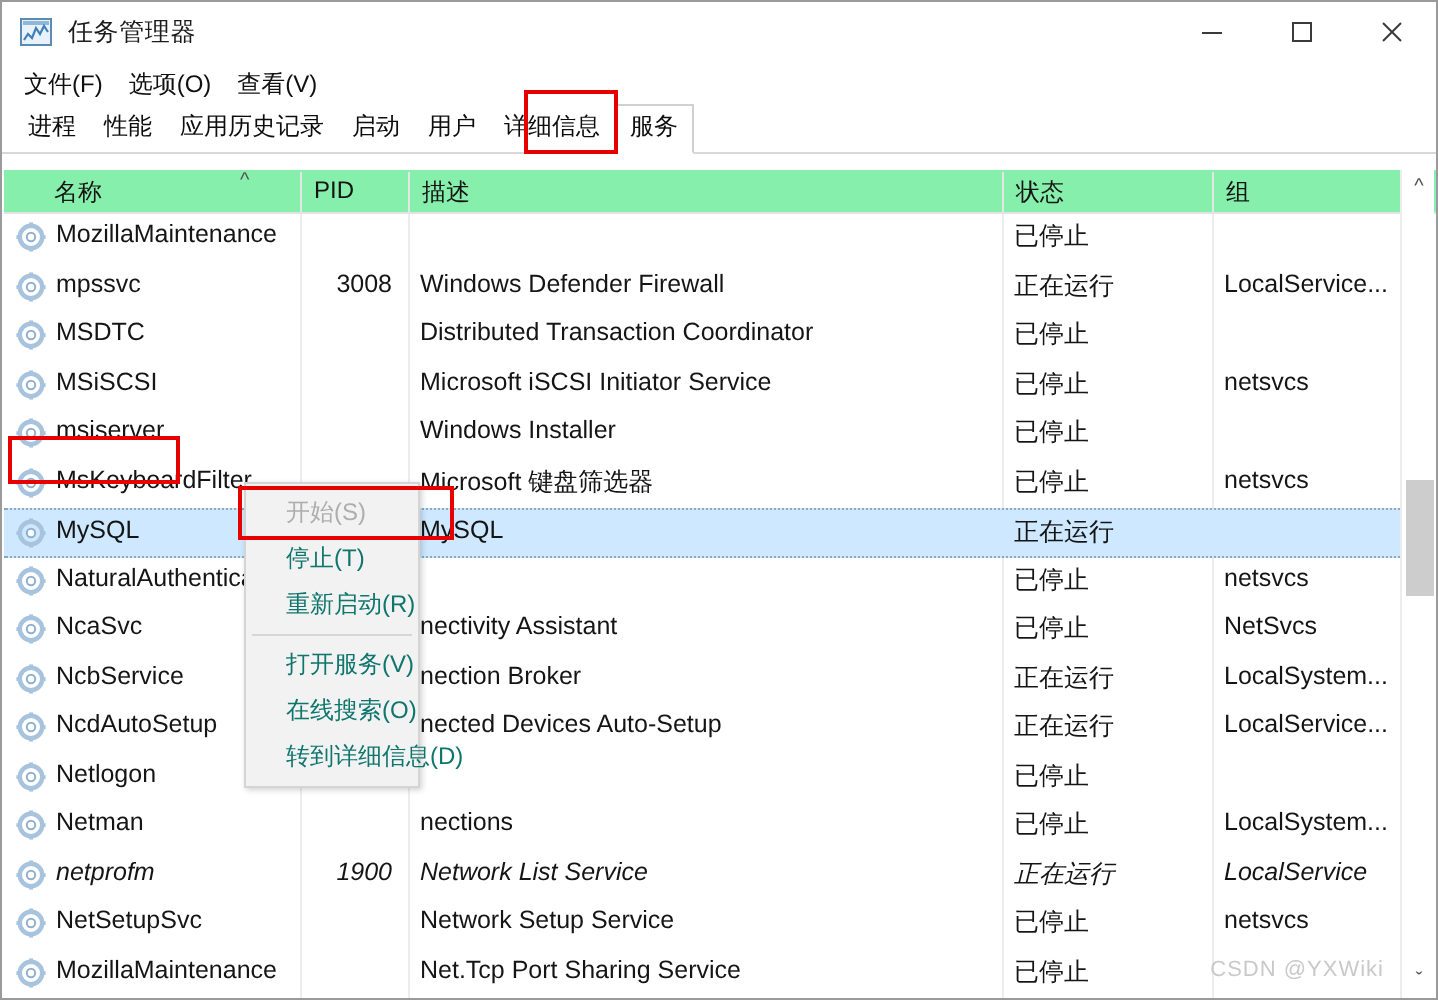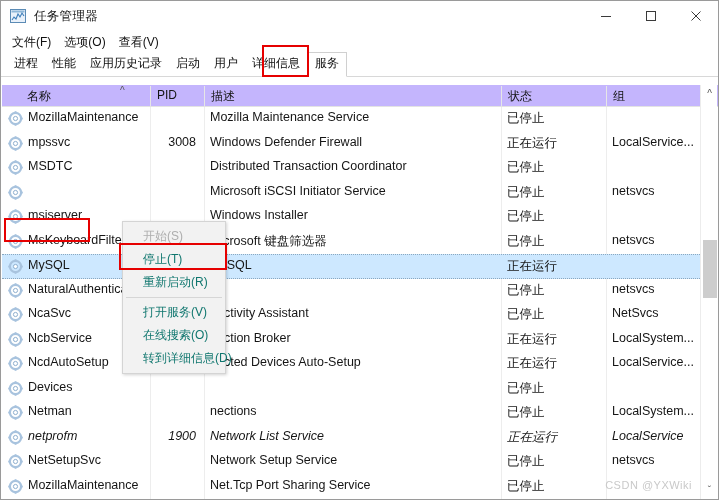--- a/index.html
+++ b/index.html
@@ -99,21 +99,21 @@
     border-bottom: 1px solid #ffffff;
     margin-bottom: -1px;
     padding: 2px 7px 4px 7px;
   }
 
   
   .colheader {
     position: absolute;
     left: 1px; top: 84px;
     width: 717px; height: 22px;
-    background: #c4b5fd;
+    background: #86efac;
     box-sizing: border-box;
     border-bottom: 1px solid #e3e3e3;
   }
   .colheader .cell {
     position: absolute;
     top: 3px;
     font-size: 12px;
     color: #141414;
     white-space: nowrap;
   }
@@ -202,22 +202,22 @@
     left: 2px;
     top: 155px;
     width: 14px;
     height: 58px;
     background: #cdcdcd;
   }
 
   
   .ctxmenu {
     position: absolute;
-    left: 121px; top: 220px;
-    width: 104px;
+    left: 121px; top: 240px;
+    width: 88px;
     background: #f2f2f2;
     border: 1px solid #d4d4d4;
     box-shadow: 1px 1px 3px rgba(0,0,0,.18);
     padding: 3px 0 3px 0;
     box-sizing: border-box;
     z-index: 40;
   }
   .ctx-item {
     font-size: 12px;
     color: #0f766e;
@@ -328,21 +328,20 @@
         <span class="svc-icon"><svg width="15" height="15" viewBox="0 0 15 15">
             <circle cx="7.5" cy="7.5" r="5.6" fill="none" stroke="#a8c3de" stroke-width="2.2"></circle>
             <circle cx="7.5" cy="7.5" r="2.1" fill="#ffffff" stroke="#8fb0cf" stroke-width="1"></circle>
             <rect x="6.6" y="0.2" width="1.9" height="2.6" fill="#a8c3de"></rect>
             <rect x="6.6" y="12.2" width="1.9" height="2.6" fill="#a8c3de"></rect>
             <rect x="0.2" y="6.6" width="2.6" height="1.9" fill="#a8c3de"></rect>
             <rect x="12.2" y="6.6" width="2.6" height="1.9" fill="#a8c3de"></rect>
           </svg></span>
         <span class="c c-name">MozillaMaintenance</span>
         <span class="c c-pid"></span>
-        <span class="c c-desc">Mozilla Maintenance Service</span>
         <span class="c c-stat">已停止</span>
         <span class="c c-grp"></span>
       </div>
       <div class="row" style="top: 24.5px;">
         <span class="svc-icon"><svg width="15" height="15" viewBox="0 0 15 15">
             <circle cx="7.5" cy="7.5" r="5.6" fill="none" stroke="#a8c3de" stroke-width="2.2"></circle>
             <circle cx="7.5" cy="7.5" r="2.1" fill="#ffffff" stroke="#8fb0cf" stroke-width="1"></circle>
             <rect x="6.6" y="0.2" width="1.9" height="2.6" fill="#a8c3de"></rect>
             <rect x="6.6" y="12.2" width="1.9" height="2.6" fill="#a8c3de"></rect>
             <rect x="0.2" y="6.6" width="2.6" height="1.9" fill="#a8c3de"></rect>
@@ -371,20 +370,21 @@
       </div>
       <div class="row" style="top: 73.5px;">
         <span class="svc-icon"><svg width="15" height="15" viewBox="0 0 15 15">
             <circle cx="7.5" cy="7.5" r="5.6" fill="none" stroke="#a8c3de" stroke-width="2.2"></circle>
             <circle cx="7.5" cy="7.5" r="2.1" fill="#ffffff" stroke="#8fb0cf" stroke-width="1"></circle>
             <rect x="6.6" y="0.2" width="1.9" height="2.6" fill="#a8c3de"></rect>
             <rect x="6.6" y="12.2" width="1.9" height="2.6" fill="#a8c3de"></rect>
             <rect x="0.2" y="6.6" width="2.6" height="1.9" fill="#a8c3de"></rect>
             <rect x="12.2" y="6.6" width="2.6" height="1.9" fill="#a8c3de"></rect>
           </svg></span>
+        <span class="c c-name">MSiSCSI</span>
         <span class="c c-pid"></span>
         <span class="c c-desc">Microsoft iSCSI Initiator Service</span>
         <span class="c c-stat">已停止</span>
         <span class="c c-grp">netsvcs</span>
       </div>
       <div class="row" style="top: 98px;">
         <span class="svc-icon"><svg width="15" height="15" viewBox="0 0 15 15">
             <circle cx="7.5" cy="7.5" r="5.6" fill="none" stroke="#a8c3de" stroke-width="2.2"></circle>
             <circle cx="7.5" cy="7.5" r="2.1" fill="#ffffff" stroke="#8fb0cf" stroke-width="1"></circle>
             <rect x="6.6" y="0.2" width="1.9" height="2.6" fill="#a8c3de"></rect>
@@ -490,21 +490,21 @@
       </div>
       <div class="row" style="top: 269.5px;">
         <span class="svc-icon"><svg width="15" height="15" viewBox="0 0 15 15">
             <circle cx="7.5" cy="7.5" r="5.6" fill="none" stroke="#a8c3de" stroke-width="2.2"></circle>
             <circle cx="7.5" cy="7.5" r="2.1" fill="#ffffff" stroke="#8fb0cf" stroke-width="1"></circle>
             <rect x="6.6" y="0.2" width="1.9" height="2.6" fill="#a8c3de"></rect>
             <rect x="6.6" y="12.2" width="1.9" height="2.6" fill="#a8c3de"></rect>
             <rect x="0.2" y="6.6" width="2.6" height="1.9" fill="#a8c3de"></rect>
             <rect x="12.2" y="6.6" width="2.6" height="1.9" fill="#a8c3de"></rect>
           </svg></span>
-        <span class="c c-name">Devices</span>
+        <span class="c c-name">Netlogon</span>
         <span class="c c-pid"></span>
         <span class="c c-desc"></span>
         <span class="c c-stat">已停止</span>
         <span class="c c-grp"></span>
       </div>
       <div class="row" style="top: 294px;">
         <span class="svc-icon"><svg width="15" height="15" viewBox="0 0 15 15">
             <circle cx="7.5" cy="7.5" r="5.6" fill="none" stroke="#a8c3de" stroke-width="2.2"></circle>
             <circle cx="7.5" cy="7.5" r="2.1" fill="#ffffff" stroke="#8fb0cf" stroke-width="1"></circle>
             <rect x="6.6" y="0.2" width="1.9" height="2.6" fill="#a8c3de"></rect>

